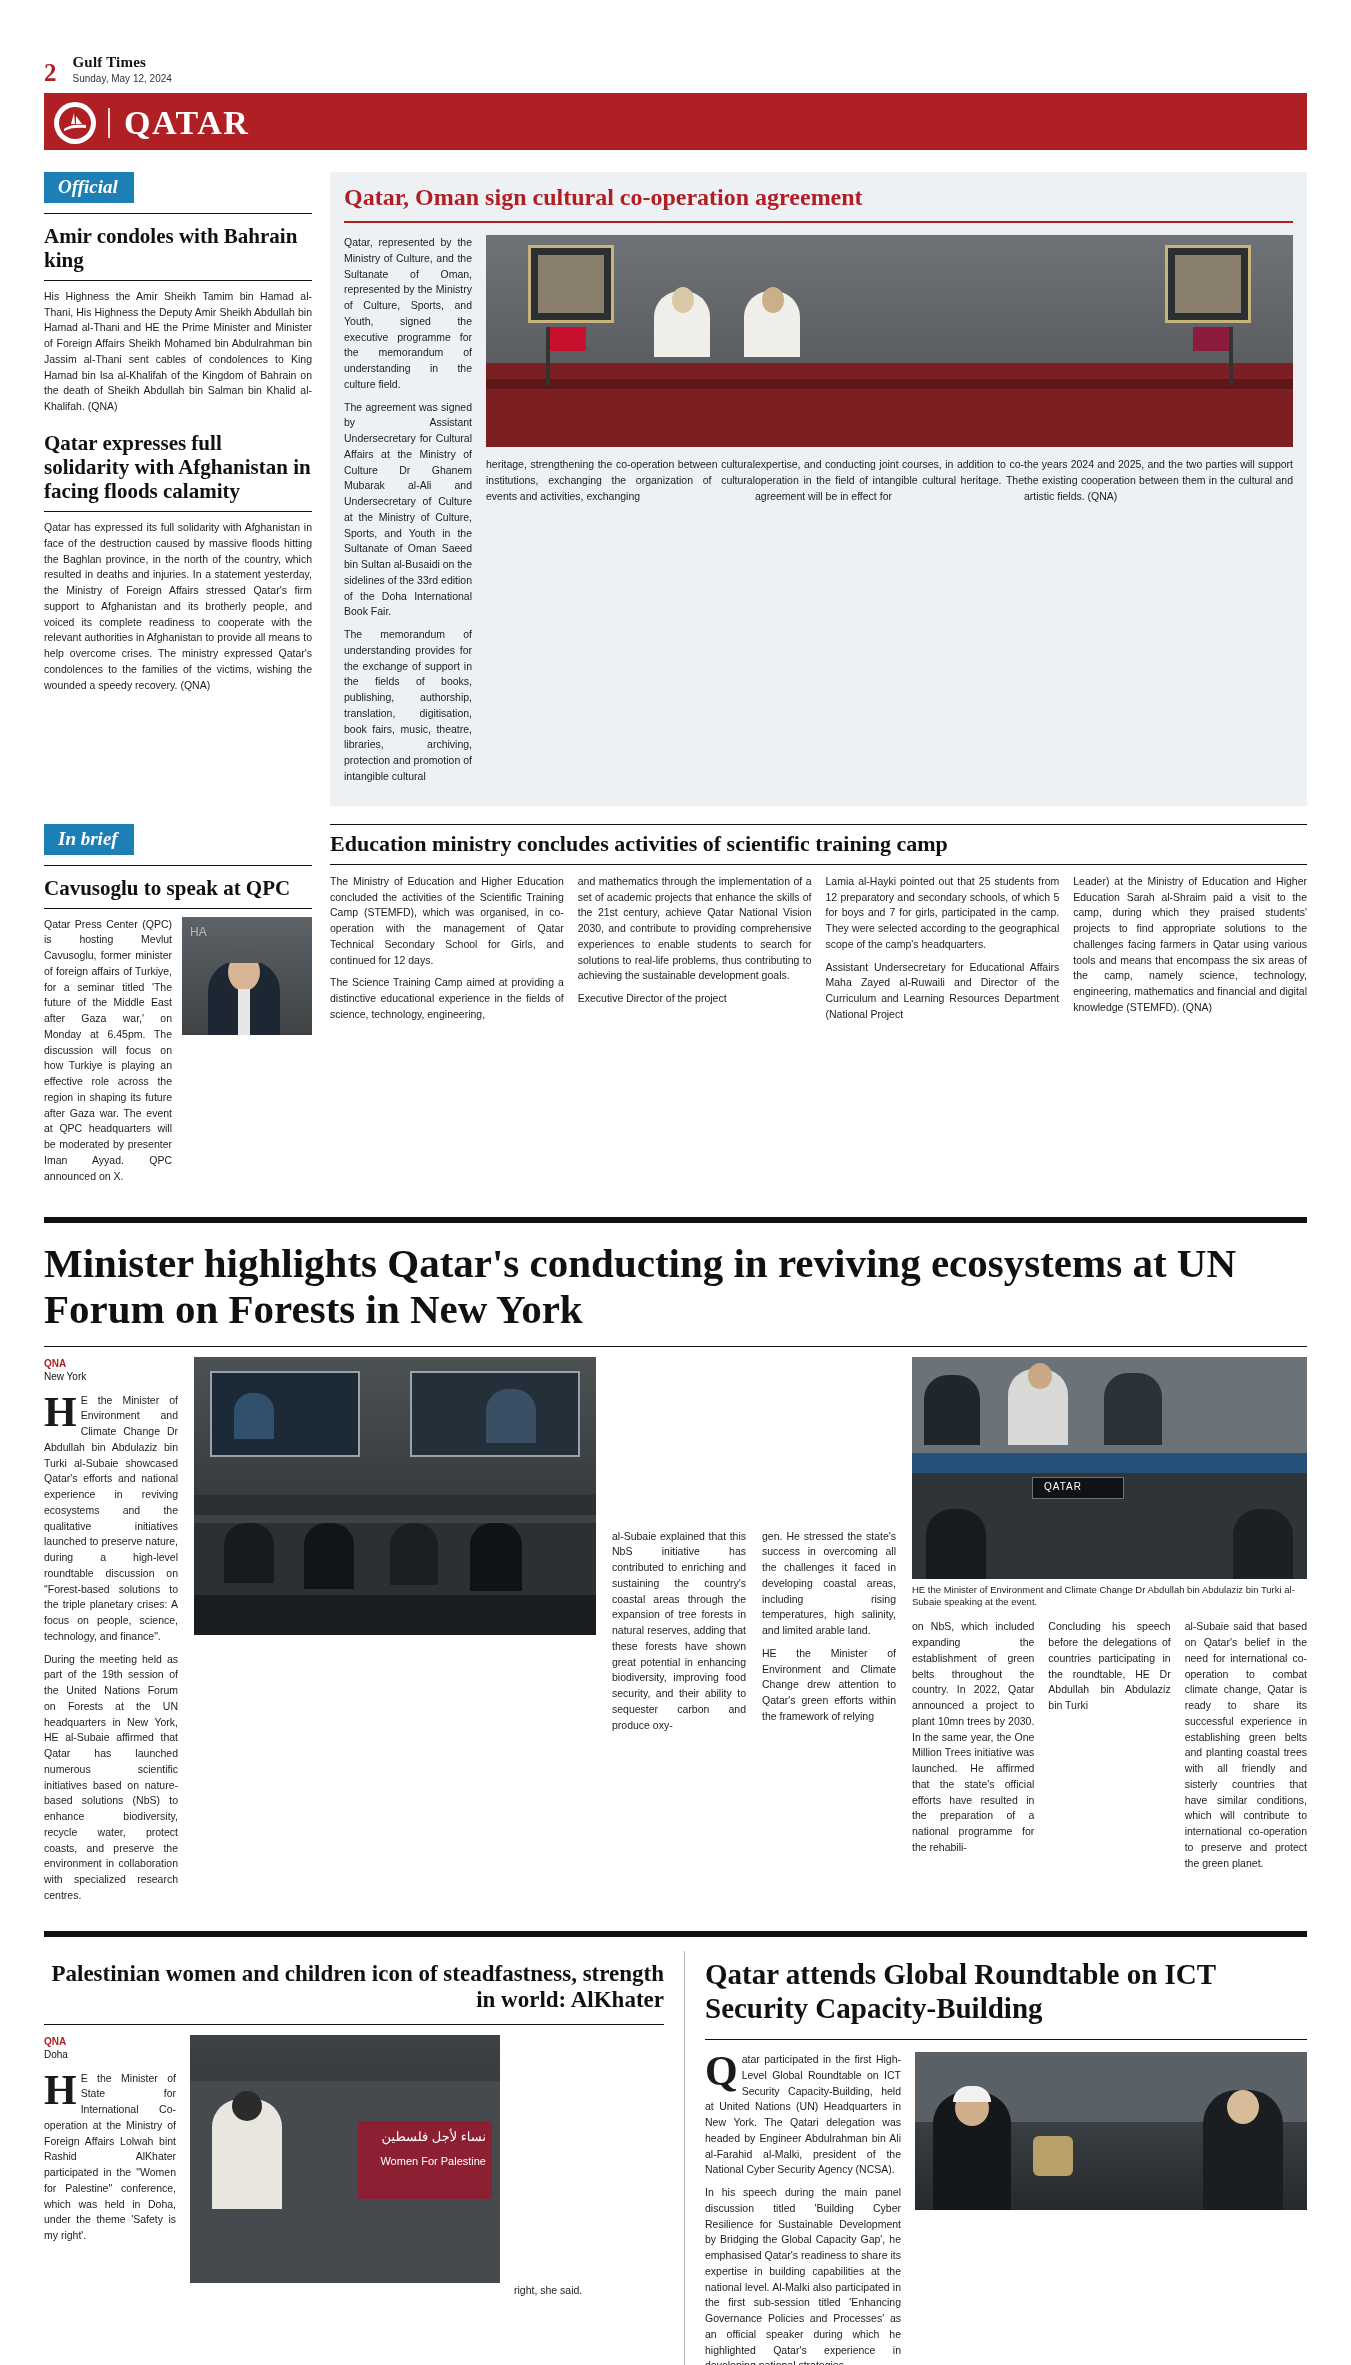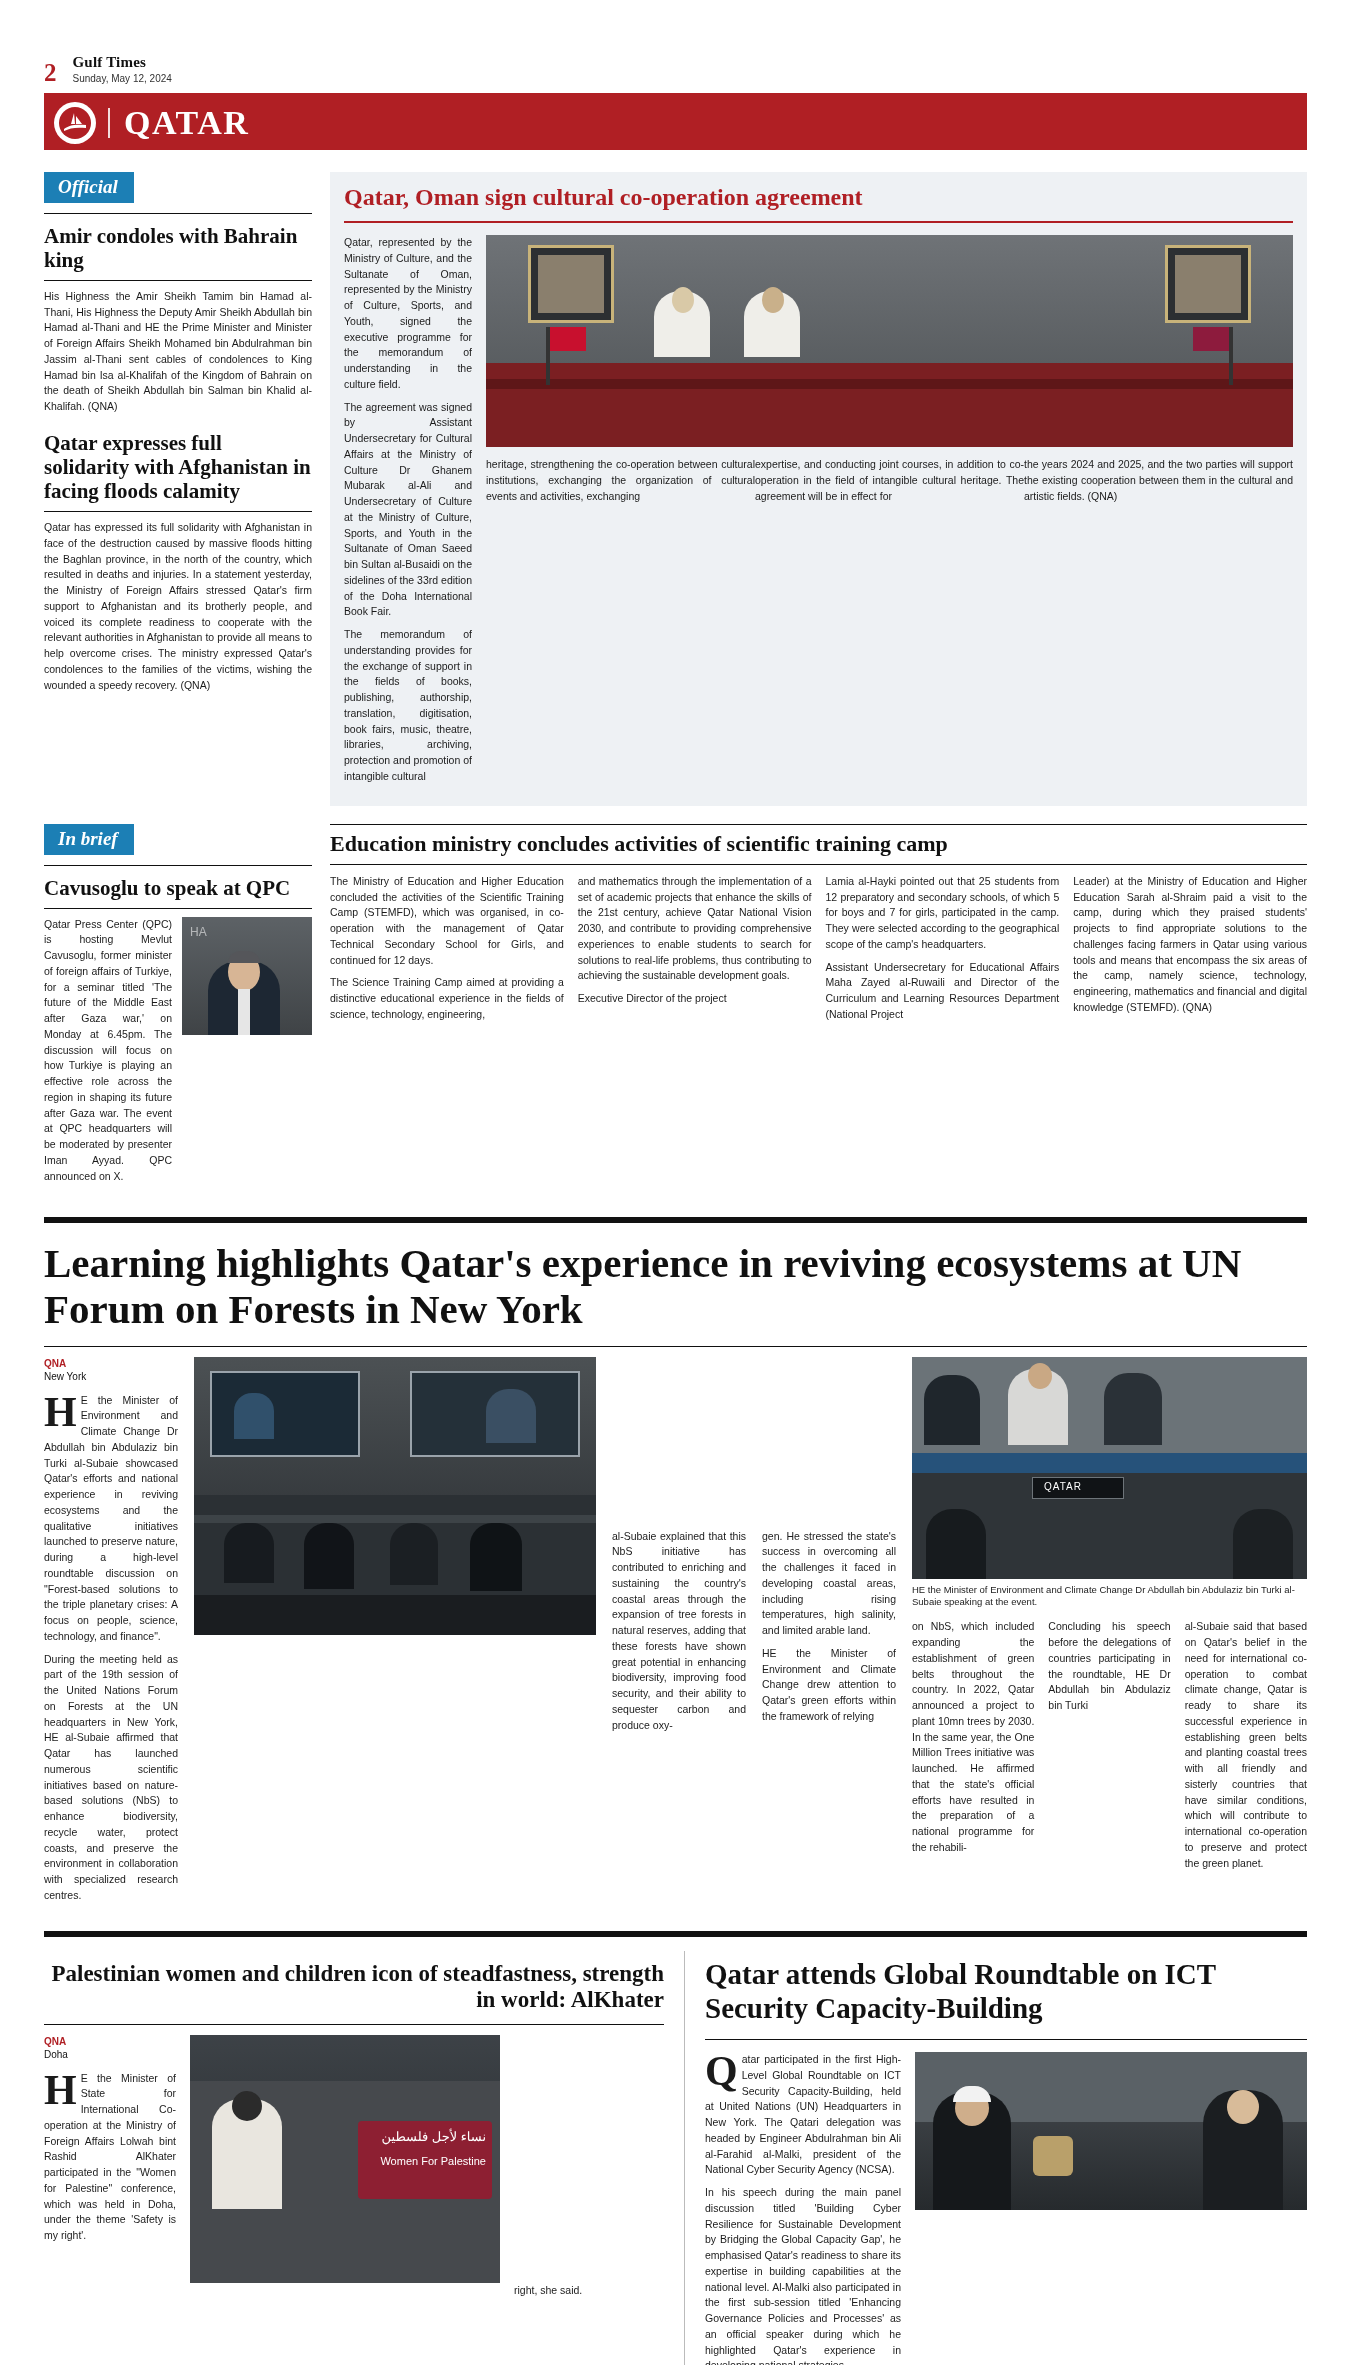--- a/index.html
+++ b/index.html
@@ -354,21 +354,21 @@
         <div class="body-txt" style="flex:1;">
           <p>Leader) at the Ministry of Education and Higher Education Sarah al-Shraim paid a visit to the camp, during which they praised students' projects to find appropriate solutions to the challenges facing farmers in Qatar using various tools and means that encompass the six areas of the camp, namely science, technology, engineering, mathematics and financial and digital knowledge (STEMFD). (QNA)</p>
         </div>
       </div>
     </div>
   </div>
 
   <div class="thick-rule"></div>
 
   <div>
-    <div class="feature-title">Learning highlights Qatar's experience in reviving ecosystems at UN Forum on Forests in New York</div>
+    <div class="feature-title">Minister highlights Qatar's conducting in reviving ecosystems at UN Forum on Forests in New York</div>
     <div class="thin-rule" style="margin-bottom:10px;"></div>
 
     <div style="display:flex; gap:16px;">
 
       <div style="width:134px;">
         <div class="byline">
           <span>QNA</span><br>
           <span class="loc">New York</span>
         </div>
         <div class="body-txt" style="margin-top:10px;">

